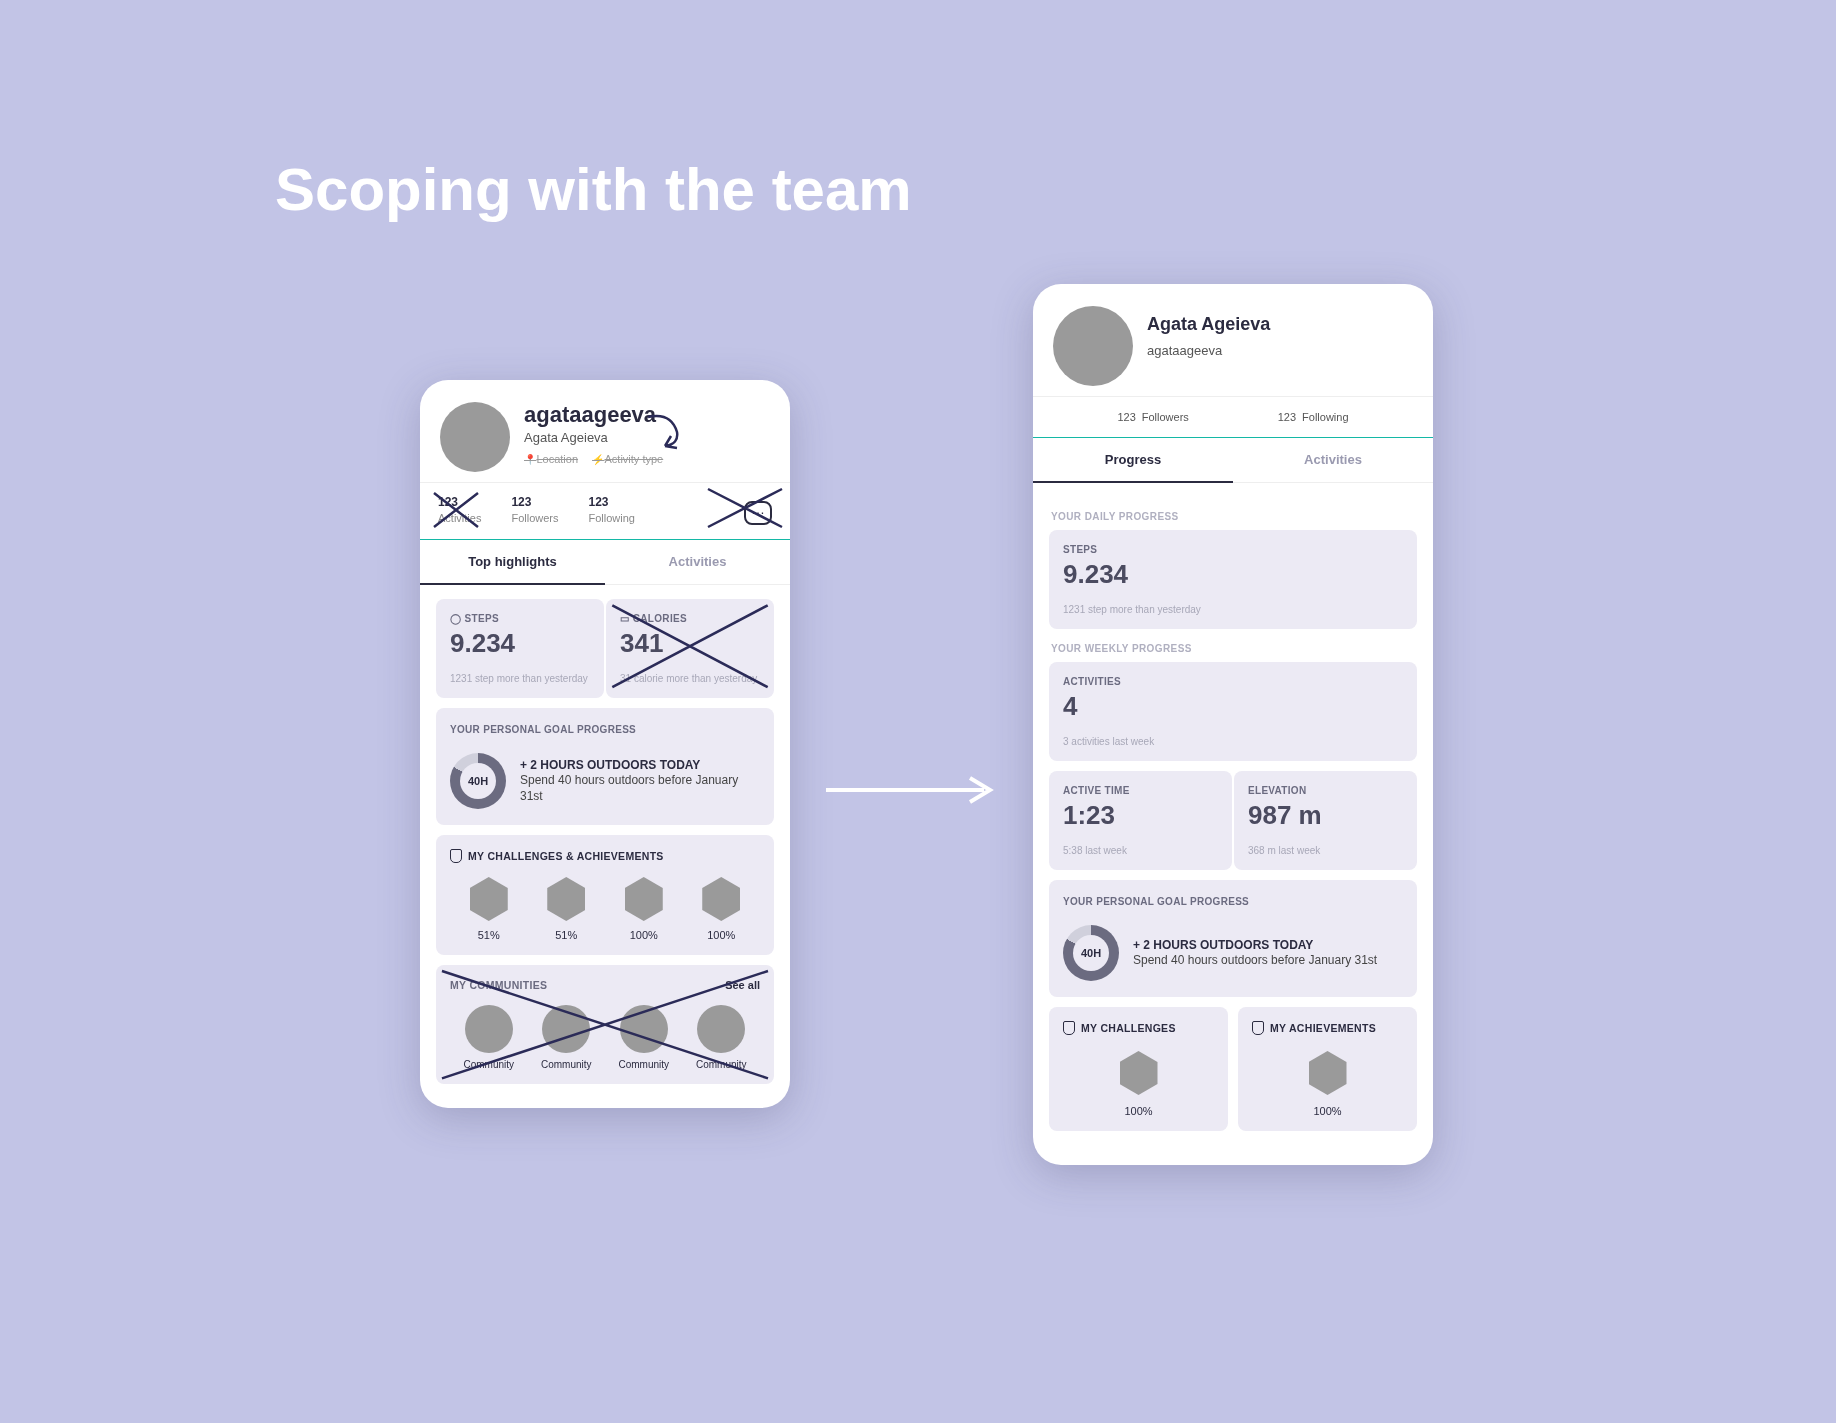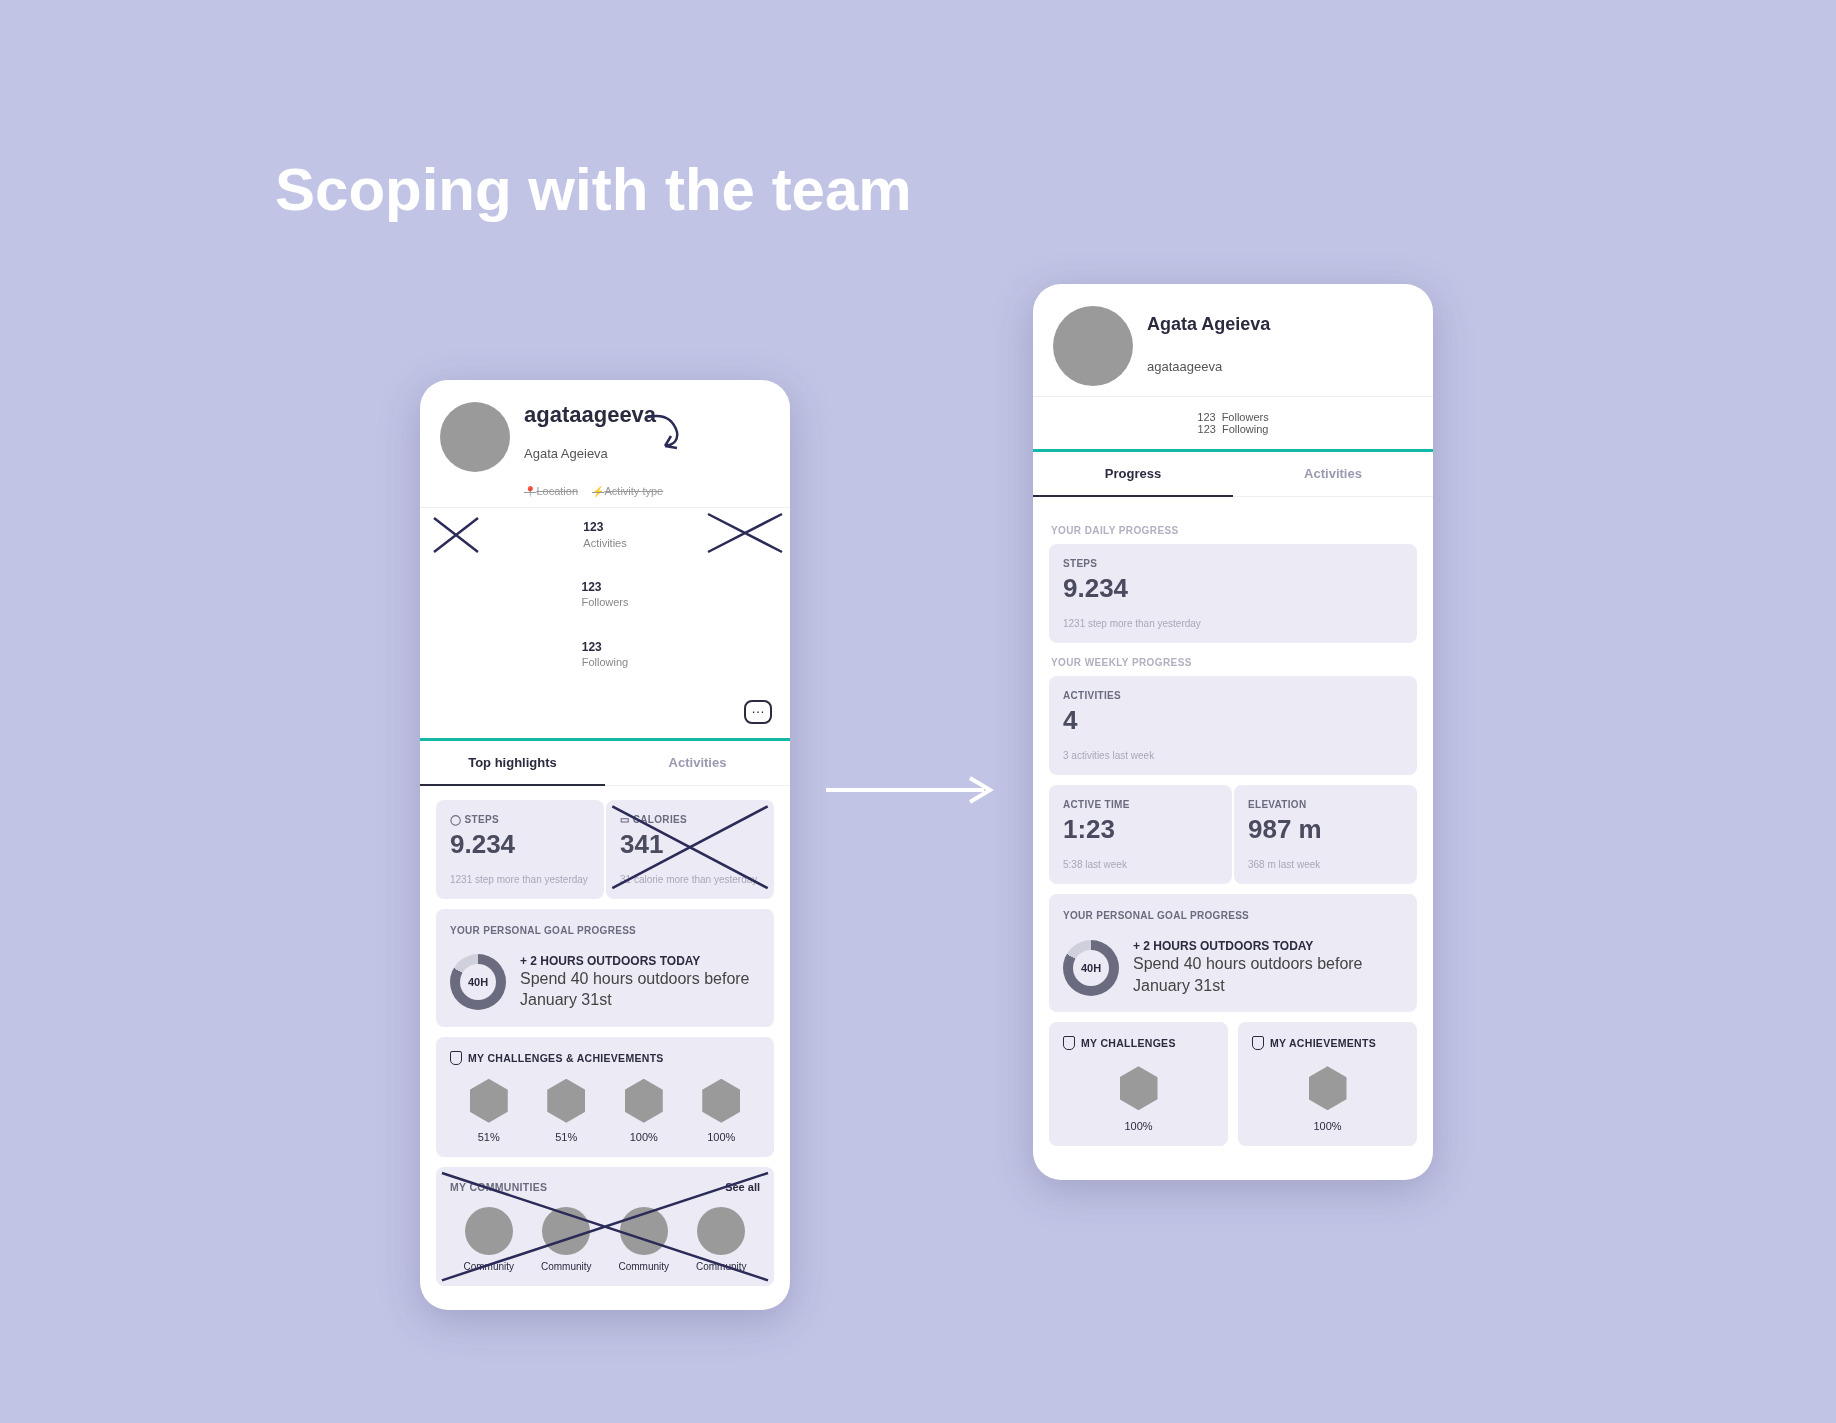--- a/index.html
+++ b/index.html
@@ -37,39 +37,38 @@
   gap: 14px;
   border-bottom: 1px solid #eee;
 }
 .avatar {
   width: 70px;
   height: 70px;
   border-radius: 50%;
   background: #9a9a9a;
   flex-shrink: 0;
 }
-.profile-names { display: flex; flex-direction: column; gap: 18px; }
+.profile-names { display: flex; flex-direction: column; gap: 2px; }
 .handle-big { font-size: 22px; font-weight: 800; color: #2b2b40; }
 .name-big { font-size: 18px; font-weight: 800; color: #2b2b40; }
 .sub-name { font-size: 13px; color: #555; }
 .meta-row { display: flex; gap: 14px; margin-top: 6px; font-size: 11px; color: #999; }
 .meta-row span { text-decoration: line-through; }
 .meta-pin::before { content: "📍"; font-size: 10px; }
 .meta-act::before { content: "⚡"; font-size: 10px; }
 
 .stats-row {
   display: flex;
   padding: 12px 18px 14px;
   gap: 30px;
   font-size: 11px;
   color: #555;
-  align-items: center;
+  align-items: flex-end;
   position: relative;
-  border-bottom: 3px solid #14b8a6;
-  flex-direction: column;
+  border-bottom: 1px solid #14b8a6;
 }
 .stats-right { justify-content: space-around; gap: 0; padding: 14px 40px; }
 .stat { display: flex; flex-direction: column; line-height: 1.3; }
 .stat .n { font-weight: 600; font-size: 12px; color: #2b2b40; }
 .stat .l { font-size: 11px; color: #888; }
 .stat-inline { display: flex; gap: 6px; align-items: baseline; }
 .chat-icon {
   width: 28px; height: 24px; border: 2px solid #2b2b40; border-radius: 8px;
   margin-left: auto; position: relative;
 }
@@ -119,21 +118,21 @@
   background: conic-gradient(#6b6b80 0deg, #6b6b80 300deg, #d0d0dc 300deg);
   position: relative;
   display: flex; align-items: center; justify-content: center;
 }
 .ring::before {
   content: ""; position: absolute; inset: 10px; background: #eceaf4; border-radius: 50%;
 }
 .ring-text { position: relative; font-size: 11px; font-weight: 700; color: #2b2b40; z-index: 1; }
 .goal-text { display: flex; flex-direction: column; }
 .goal-title { font-size: 12px; font-weight: 700; color: #2b2b40; }
-.goal-desc { font-size: 16px; color: #444; line-height: 1.35; }
+.goal-desc { font-size: 12px; color: #444; line-height: 1.35; }
 
 .chal-card {
   background: #eceaf4; border-radius: 8px; padding: 14px; margin-bottom: 10px;
 }
 .chal-header { display: flex; align-items: center; gap: 6px; font-size: 10.5px; font-weight: 700; color: #2b2b40; letter-spacing: 0.3px; }
 .shield-icon { width: 12px; height: 14px; border: 1.8px solid #2b2b40; border-radius: 2px 2px 5px 5px; }
 .chal-items { display: flex; justify-content: space-around; margin-top: 14px; }
 .chal-item { display: flex; flex-direction: column; align-items: center; gap: 8px; }
 .hex {
   width: 38px; height: 44px; background: #9a9a9a;

